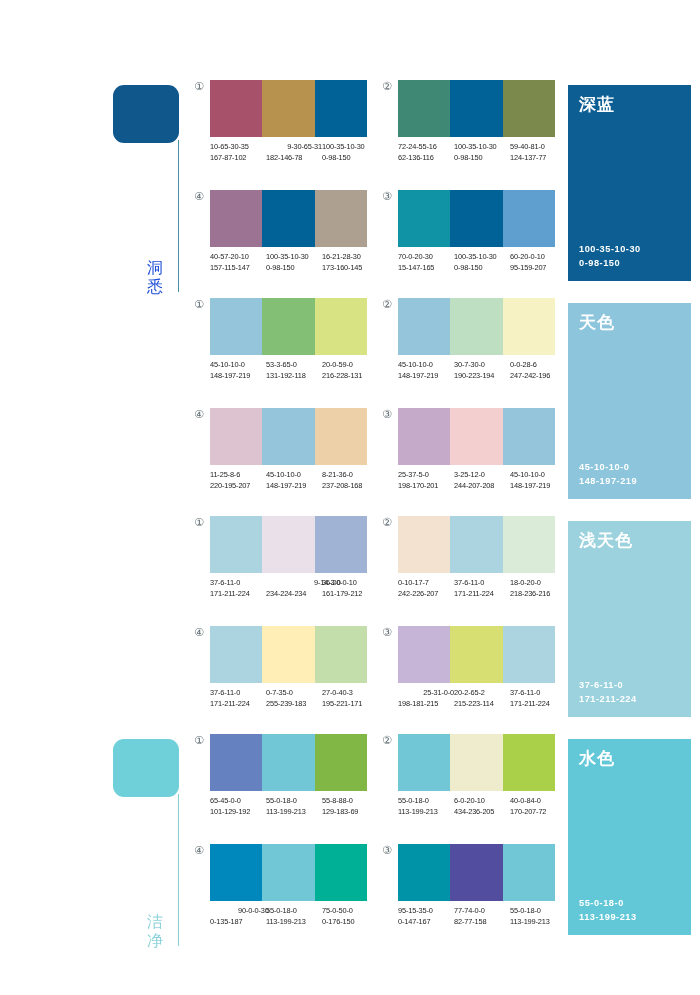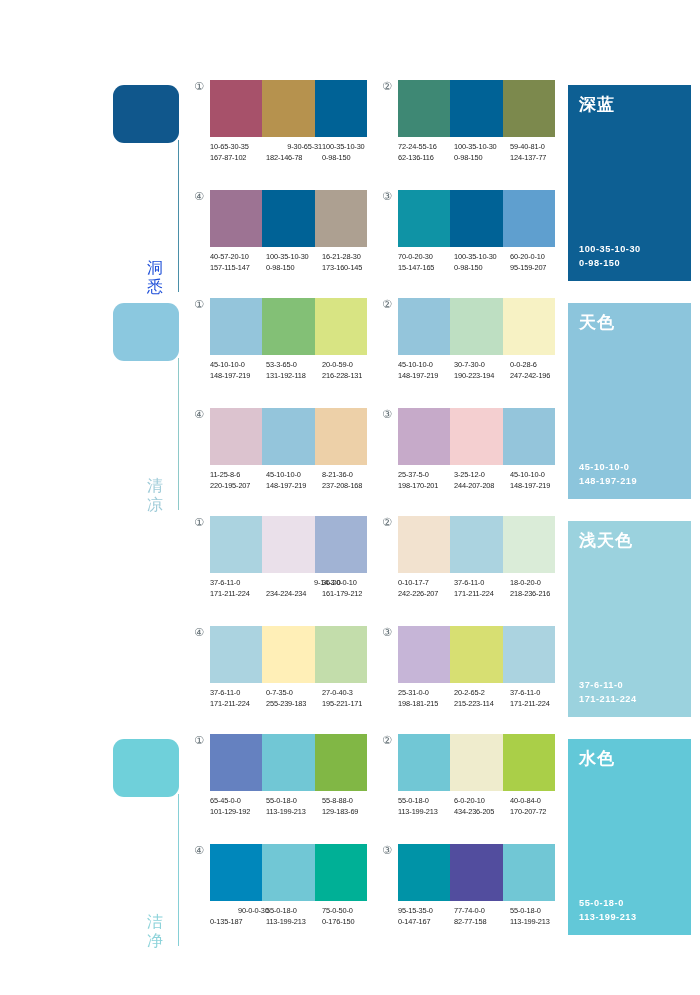--- a/index.html
+++ b/index.html
@@ -260,25 +260,20 @@
       </div>
       <div class="feature" style="background: rgb(13, 95, 147);">
         <div class="feature-title">深蓝</div>
         <div class="feature-codes">
           <span>100-35-10-30</span>
           <span>0-98-150</span>
         </div>
       </div>
     </div>
     <div class="section" style="top: 298px;">
-      <div class="tab-col">
-        <div class="tab-chip" title="天色" style="background: rgb(139, 200, 223);"></div>
-        <div class="tab-stem" style="background: rgb(142, 201, 201);"></div>
-        <div class="vert-label" style="color: rgb(158, 203, 216);">清凉</div>
-      </div>
       <div class="groups">
         <div class="group g-topleft">
           <div class="group-num">①</div>
           <div class="swatches">
             <div class="swatch" style="background: rgb(148, 197, 219);"></div>
             <div class="swatch" style="background: rgb(131, 192, 118);"></div>
             <div class="swatch" style="background: rgb(216, 228, 131);"></div>
           </div>
           <div class="codes">
             <div class="code-cell">
@@ -440,21 +435,21 @@
         </div>
         <div class="group g-botright">
           <div class="group-num">③</div>
           <div class="swatches">
             <div class="swatch" style="background: rgb(198, 181, 215);"></div>
             <div class="swatch" style="background: rgb(215, 223, 114);"></div>
             <div class="swatch" style="background: rgb(171, 211, 224);"></div>
           </div>
           <div class="codes">
             <div class="code-cell">
-              <span class="c1" style="display: block;">25-31-0-0</span>
+              <span class="c1" style="display: block; text-align: right;">25-31-0-0</span>
               <span class="c2">198-181-215</span>
             </div>
             <div class="code-cell">
               <span class="c1" style="display: block;">20-2-65-2</span>
               <span class="c2">215-223-114</span>
             </div>
             <div class="code-cell">
               <span class="c1" style="display: block;">37-6-11-0</span>
               <span class="c2">171-211-224</span>
             </div>

